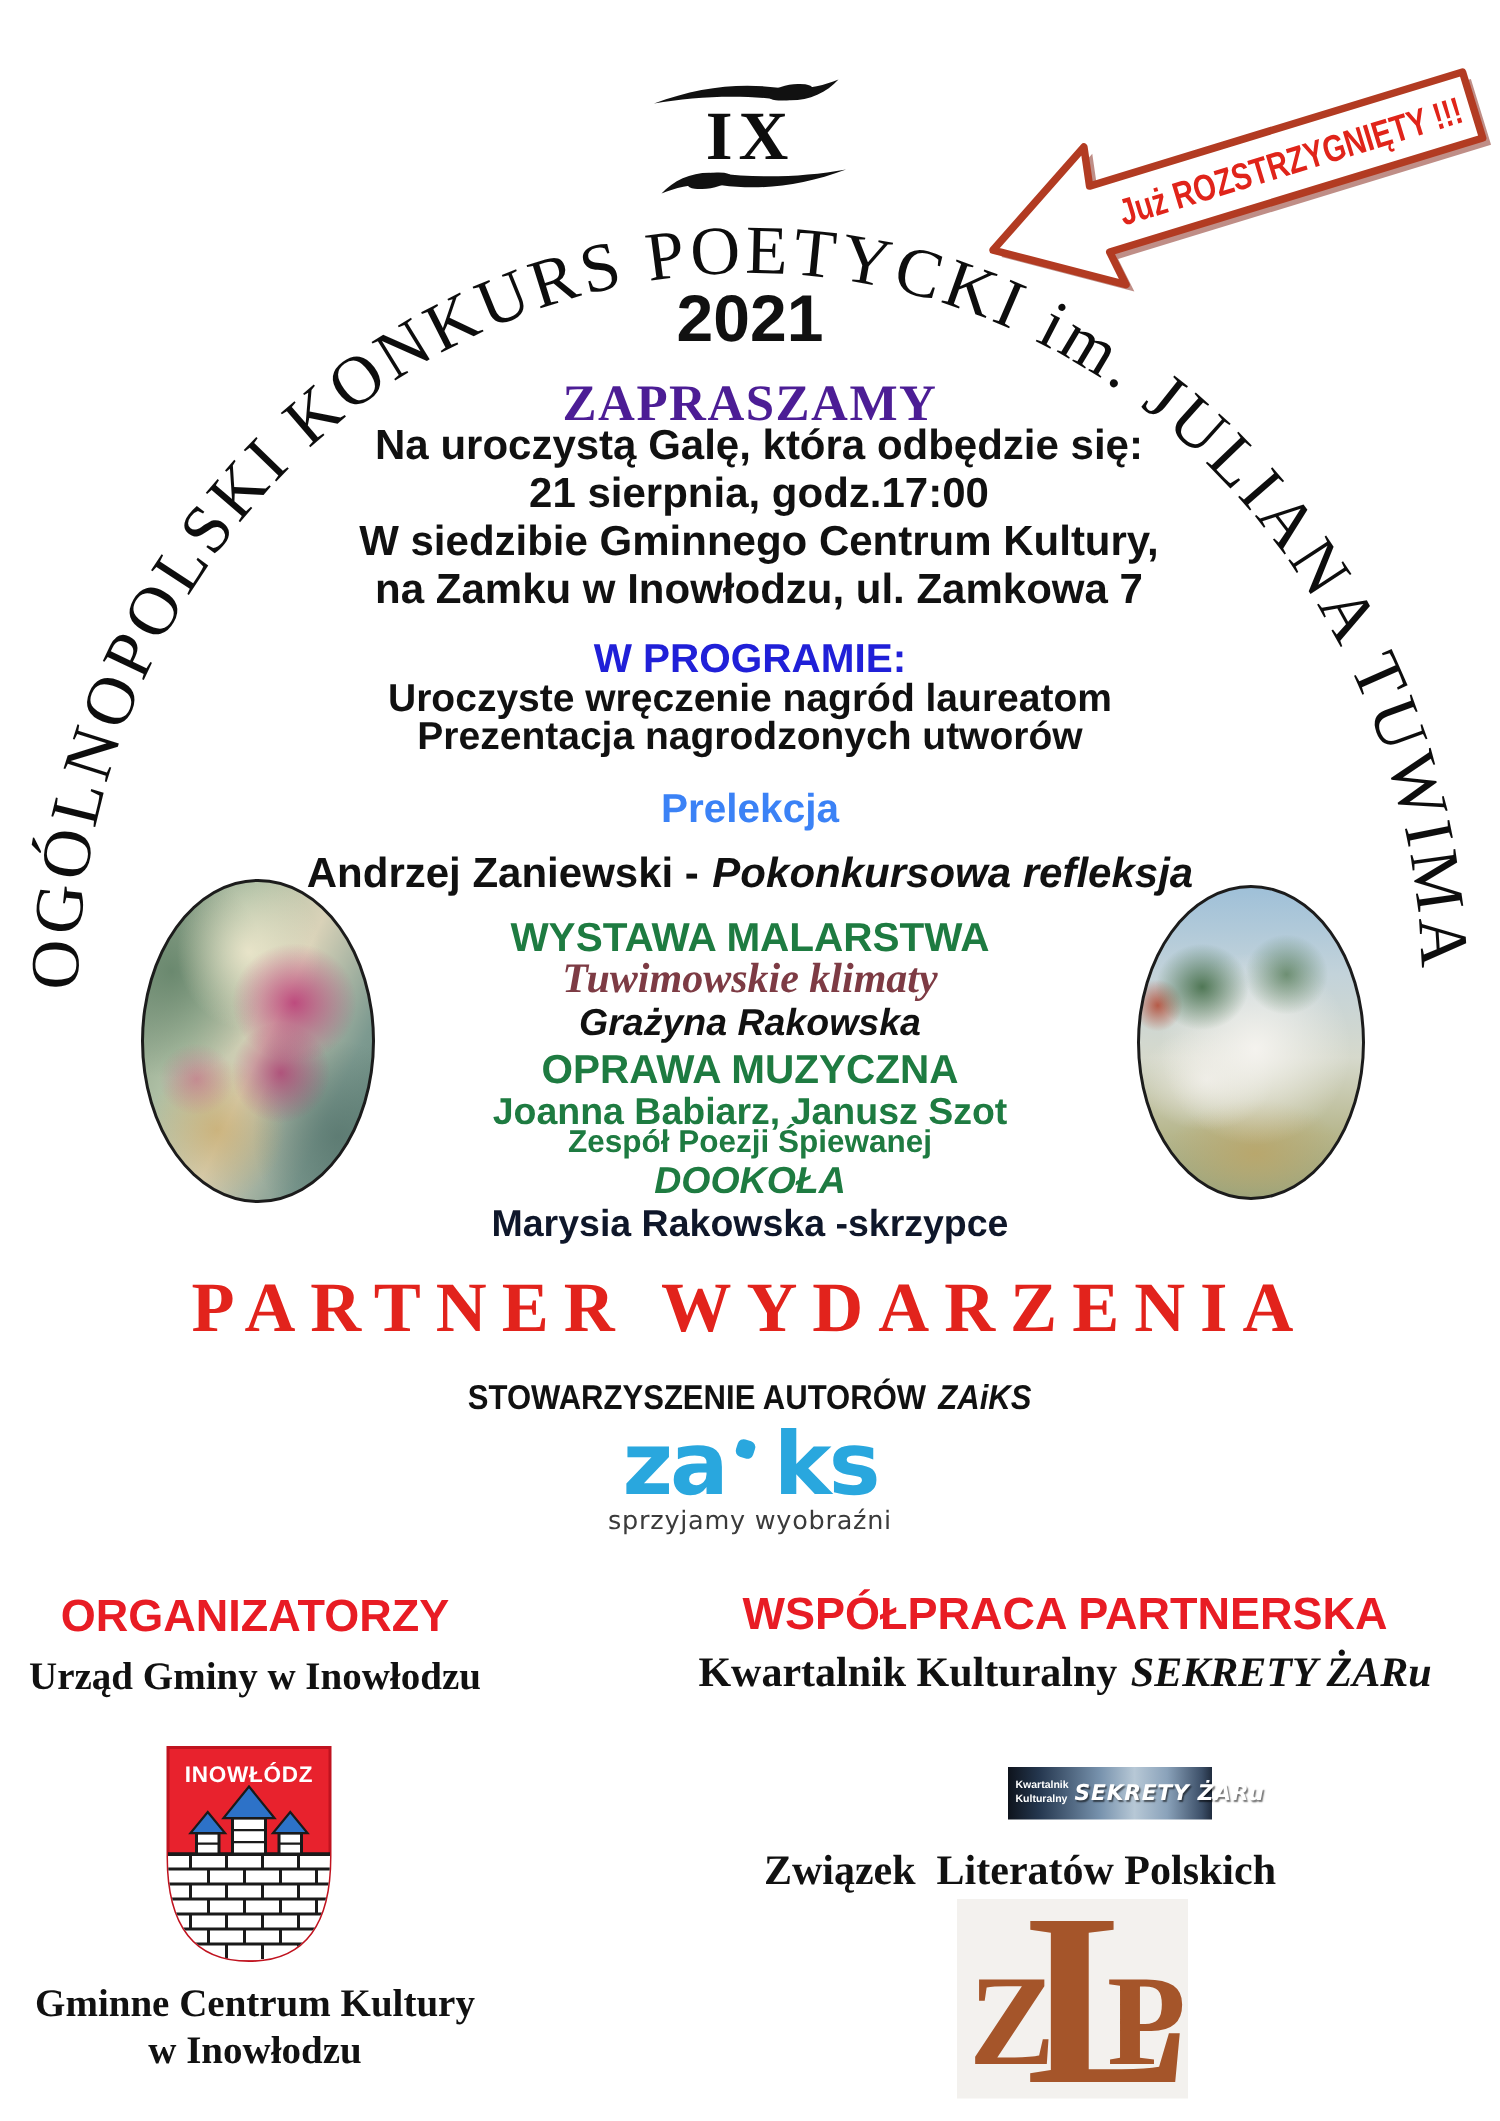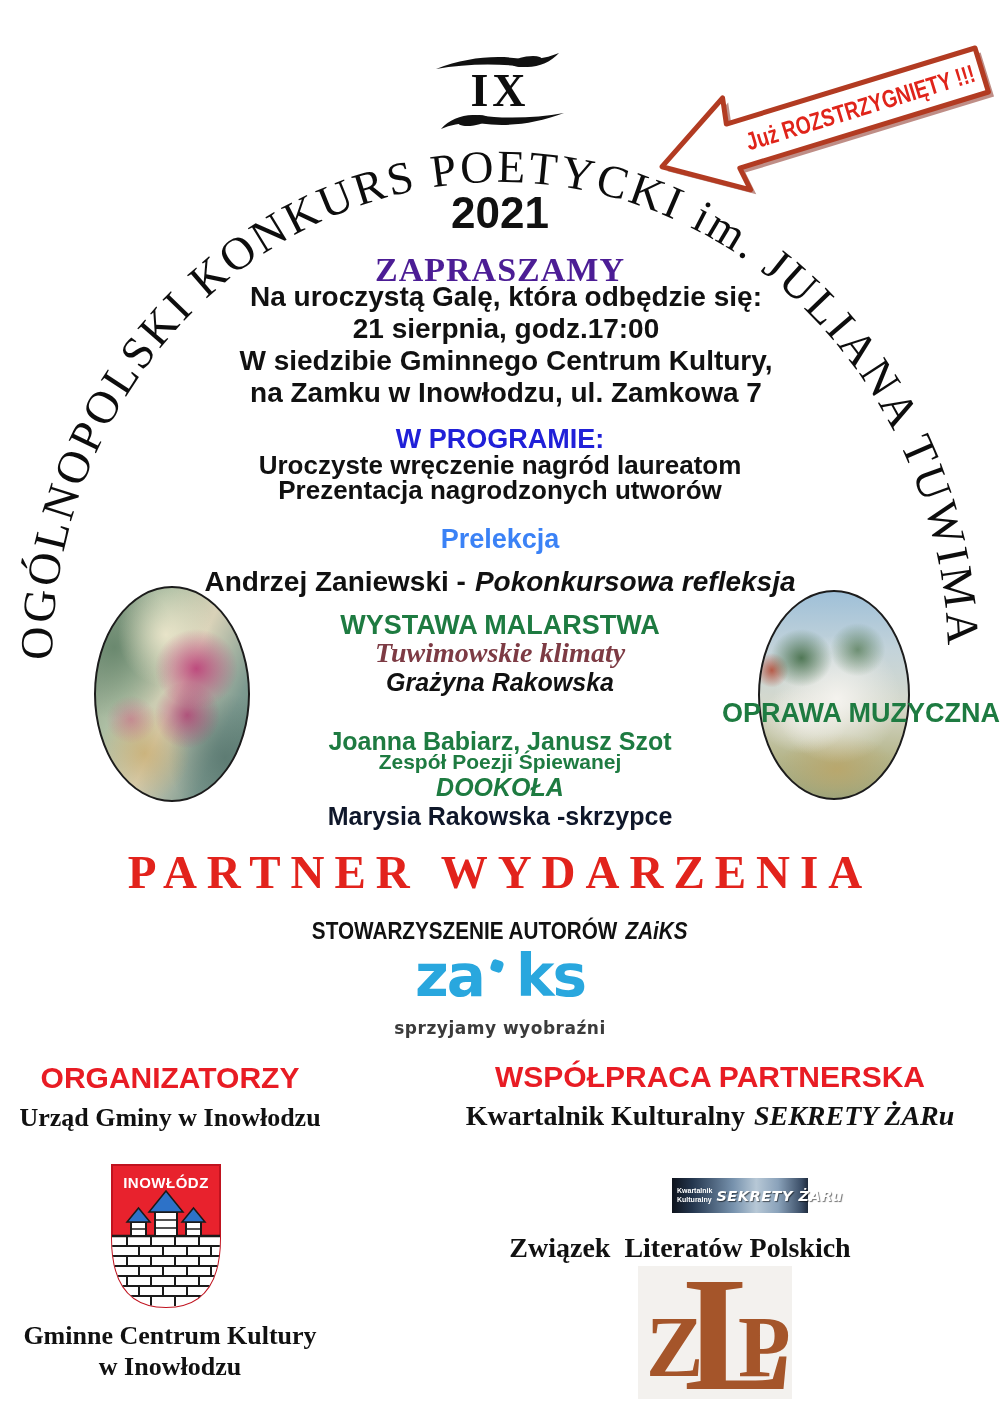--- a/index.html
+++ b/index.html
@@ -32,21 +32,21 @@
   .invite-heading{top:250px;font-size:34px;color:#4c1d95;letter-spacing:1px;}
   .invitation{top:281px;font-size:28px;color:#111;line-height:32px;margin-left:12px;}
   .program-heading{top:424px;font-size:27px;color:#2020d8;}
   .program-item1{top:451px;font-size:26px;color:#111;}
   .program-item2{top:476px;font-size:26px;color:#111;}
   .lecture-label{top:524px;font-size:27px;color:#3b82f6;}
   .lecture{top:566px;font-size:28px;color:#111;}
   .exh-heading{top:610px;font-size:27px;color:#1e7b41;}
   .exh-subtitle{top:637px;font-size:28px;color:#7d3b44;}
   .exh-artist{top:668px;font-size:25px;color:#111;}
-  .music-heading{top:698px;font-size:27px;color:#1e7b41;text-align:right;}
+  .music-heading{top:698px;font-size:27px;color:#1e7b41;}
   .music-performers{top:727px;font-size:25px;color:#1e7b41;}
   .music-ensemble{top:750px;font-size:21px;color:#1e7b41;}
   .music-ensemble-name{top:773px;font-size:25px;color:#1e7b41;}
   .music-violin{top:802px;font-size:25px;color:#0f172a;}
   .partner-heading{top:845px;font-size:47px;color:#e2231c;letter-spacing:10px;
     font-family:"Liberation Serif",serif;font-weight:bold;}
   .association{top:918px;font-size:23px;color:#111;}
   .association .squeeze{display:inline-block;transform:scaleX(.9);}
   .gap-r{margin-right:9px;}
 
@@ -78,22 +78,22 @@
 
   
   .zaiks-logo{position:absolute;left:0;right:0;top:948px;text-align:center;}
   .zaiks-word{
     display:flex;align-items:flex-end;justify-content:center;
     font-family:"DejaVu Sans",sans-serif;font-weight:bold;
     font-size:58px;line-height:56px;color:#29a7de;letter-spacing:-2px;
   }
   .zaiks-dot{display:inline-block;width:12px;height:12px;background:#29a7de;
     border-radius:4px;transform:rotate(18deg);margin:0 13px 32px 7px;}
-  .zaiks-tagline{margin-top:14px;font-family:"DejaVu Sans",sans-serif;
-    font-size:17px;color:#3b3b3b;letter-spacing:.5px;font-weight:bold;}
+  .zaiks-tagline{margin-top:0;font-family:"DejaVu Sans",sans-serif;
+    font-size:17px;color:#3b3b3b;letter-spacing:.5px;}
 
   
   .org-heading{top:1060px;font-size:30px;color:#e81c24;}
   .org-office{top:1102px;font-size:26px;color:#111;}
   .crest-svg{position:absolute;left:107px;top:1162px;}
   .culture-center{top:1320px;font-size:26px;color:#111;}
 
   .partn-heading{position:absolute;left:420px;width:580px;top:1060px;text-align:center;
     font-size:30px;color:#e81c24;}
   .quarterly{position:absolute;left:420px;width:580px;top:1100px;text-align:center;

